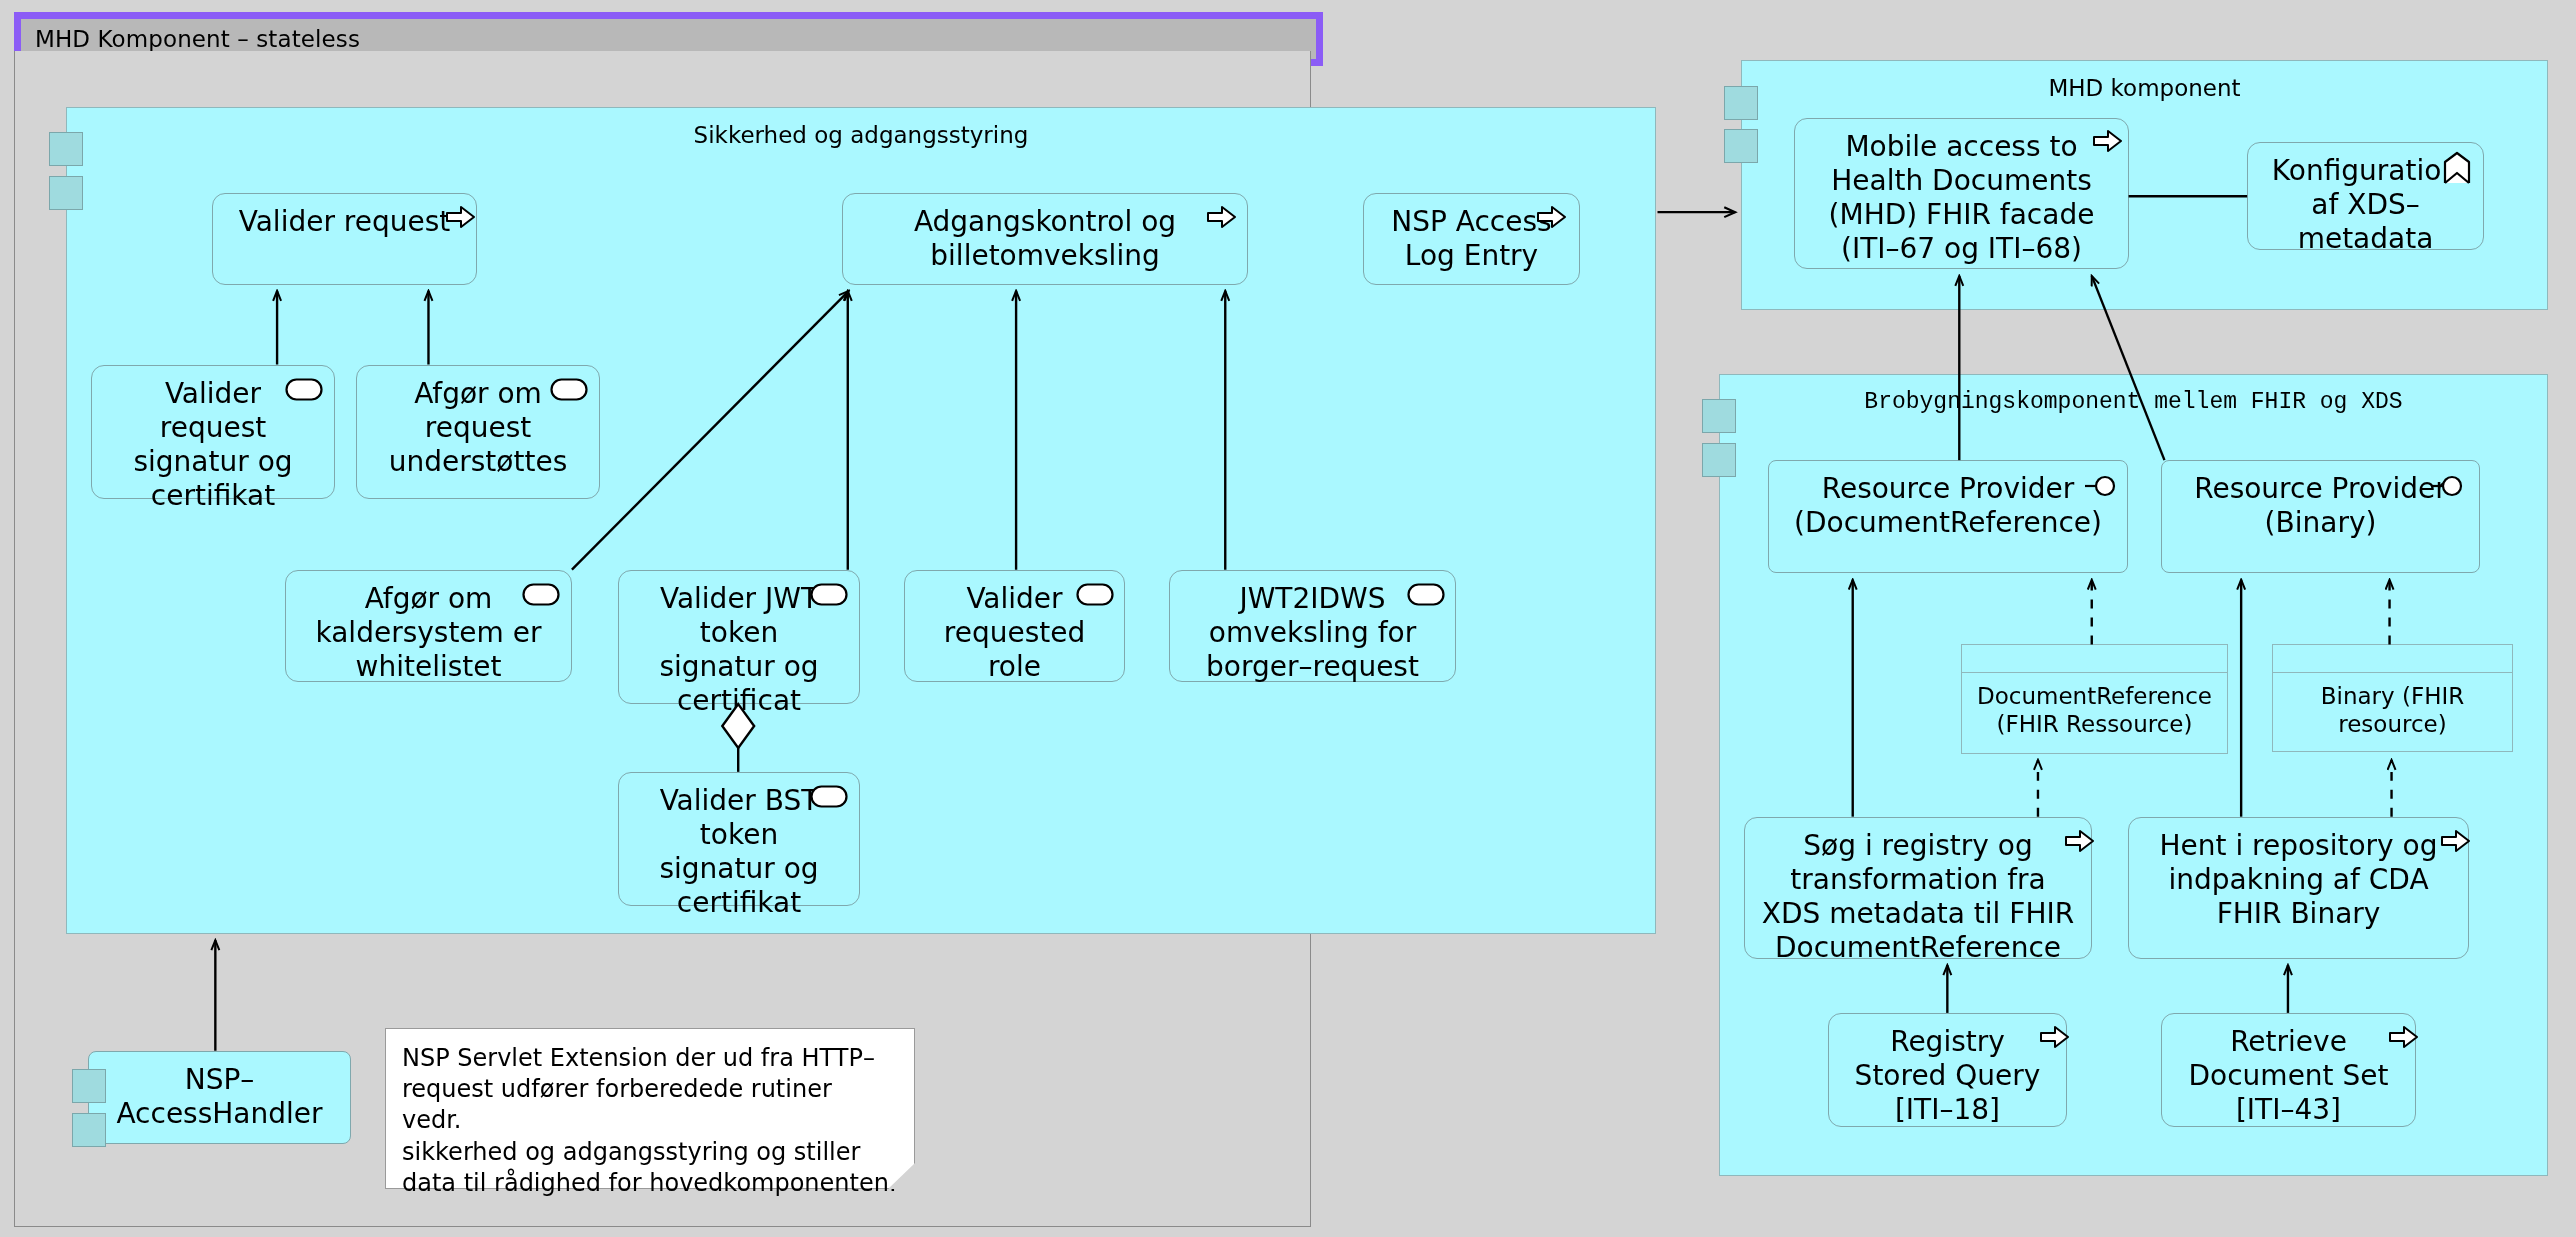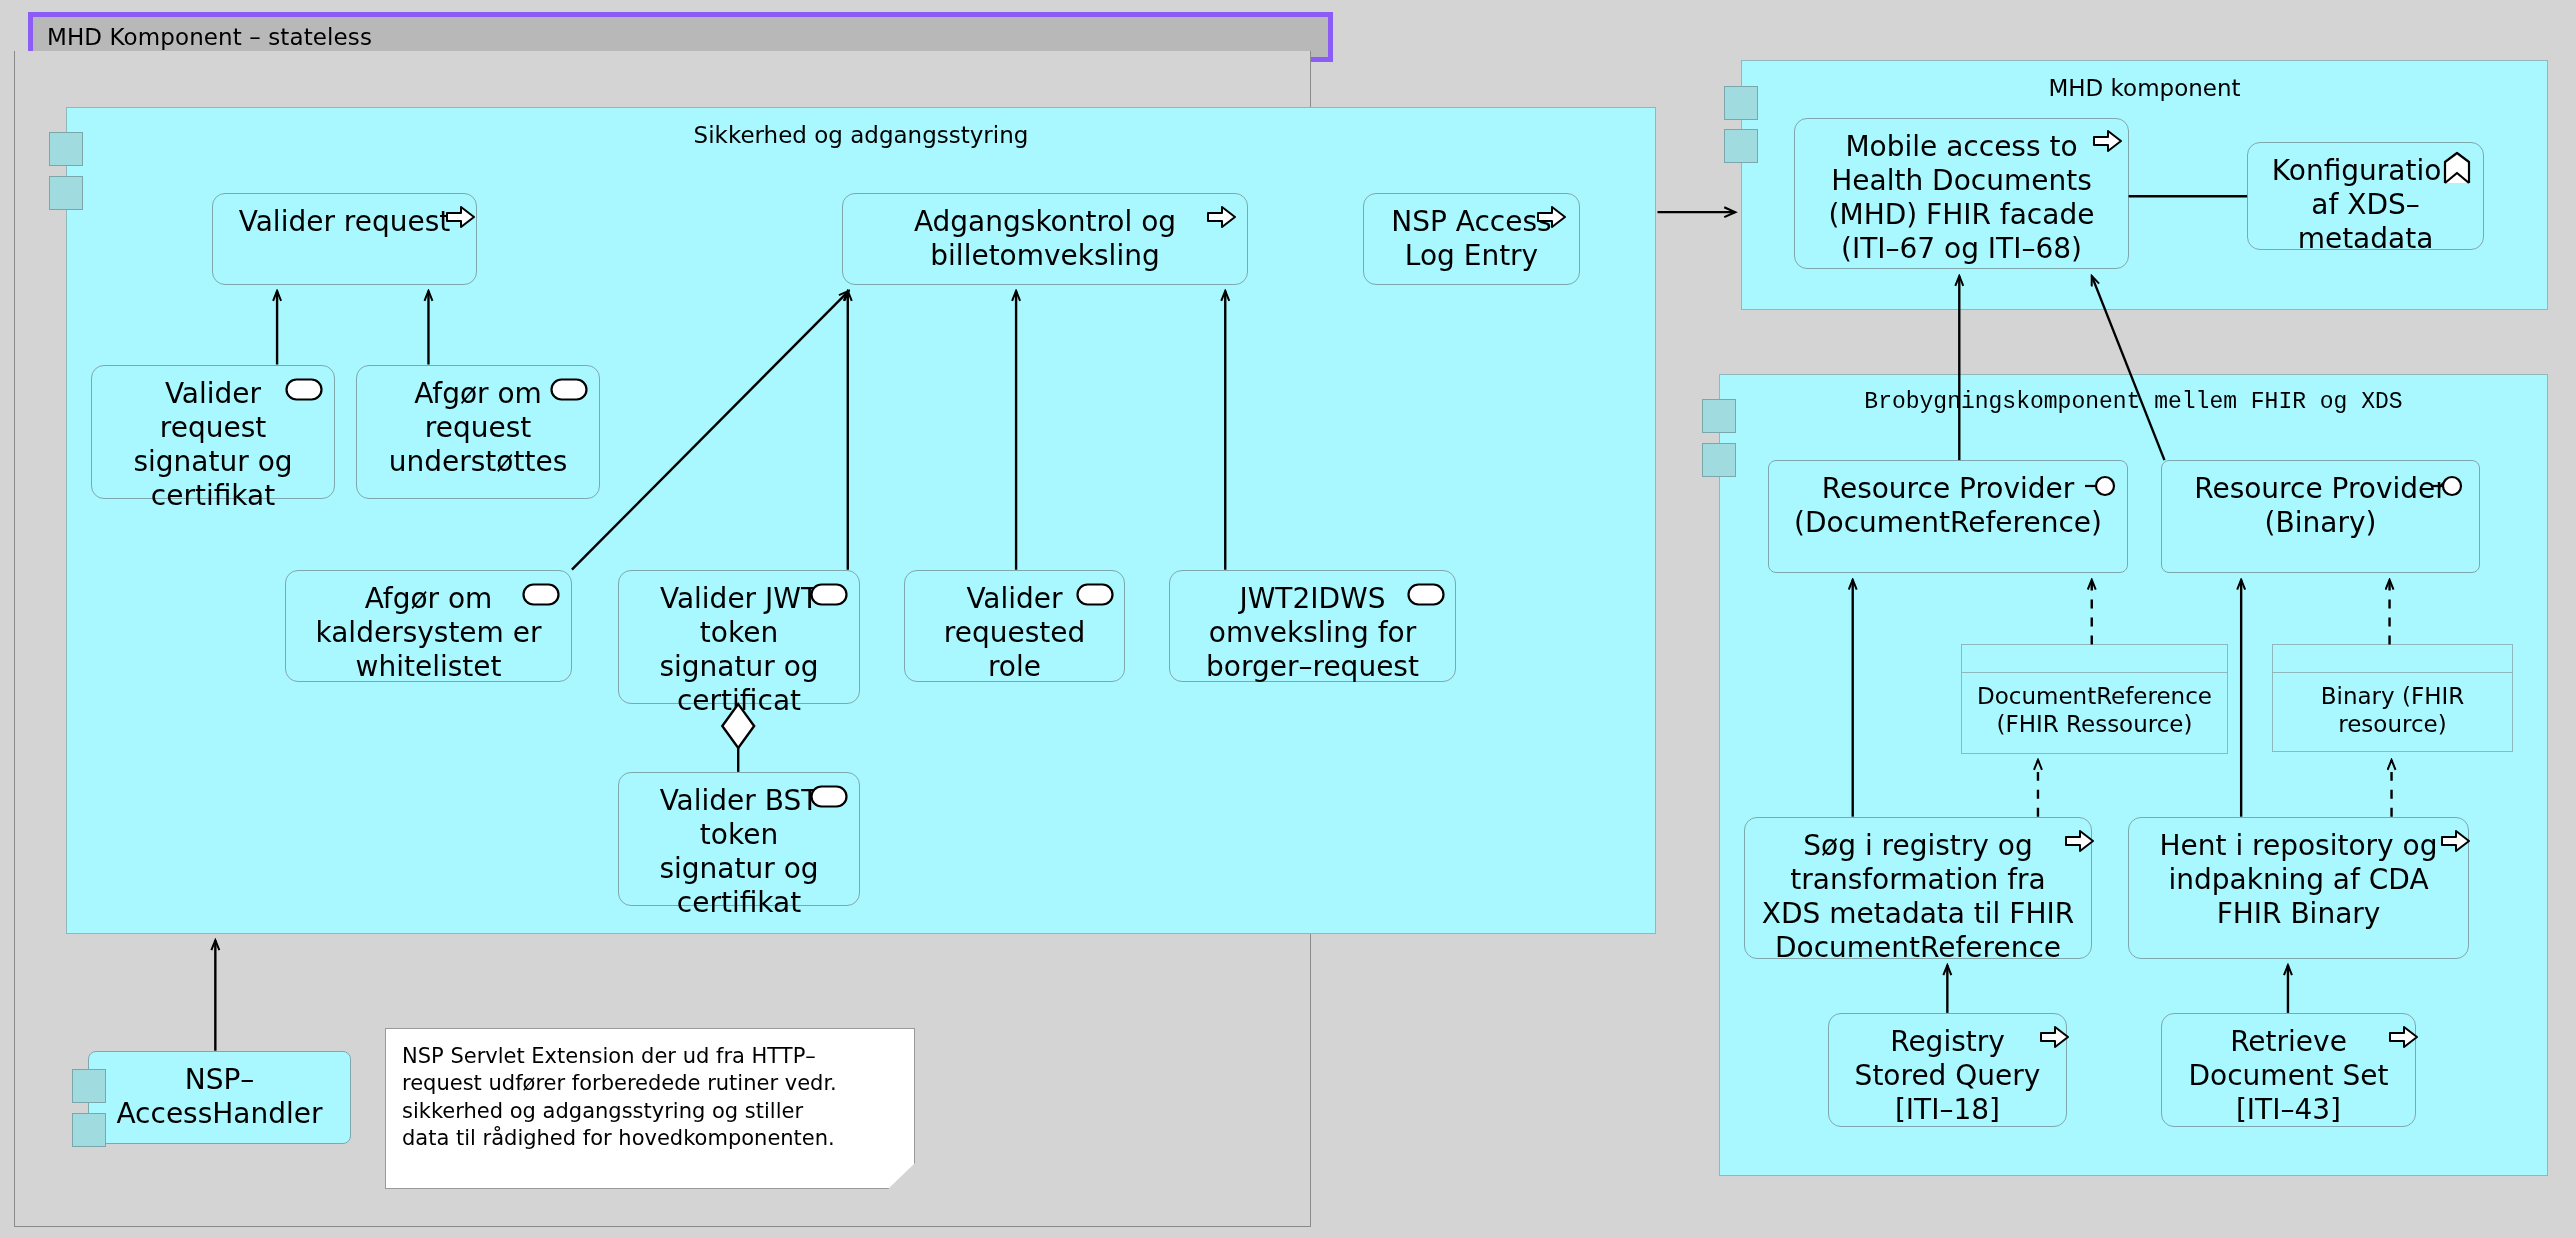--- a/index.html
+++ b/index.html
@@ -8,22 +8,22 @@
     background:#d4d4d4;
     font-family:"DejaVu Sans","Liberation Sans",sans-serif;
     overflow:hidden;
     position:relative;
   }
   .canvas{position:absolute;left:0;top:0;width:2576px;height:1237px;}
 
   
   .titlebar{
     position:absolute;left:14px;top:12px;width:1295px;height:40px;
-    background:#b8b8b8;border:5px solid #8b5cf6;
-    display:flex;align-items:center;margin-left:14px;
+    background:#b8b8b8;border:7px solid #8b5cf6;
+    display:flex;align-items:center;
   }
   .titlebar .ttl{font-size:23px;color:#000;padding-left:14px;letter-spacing:0.1px;}
 
   .winbody{
     position:absolute;left:14px;top:51px;width:1295px;height:1175px;
     background:#d4d4d4;border:1px solid #8a8a8a;border-top:none;
   }
 
   
   .group{
@@ -65,21 +65,21 @@
   
   .ico{position:absolute;pointer-events:none;}
   .ico svg{display:block;}
 
   
   .note{
     position:absolute;background:#ffffff;border:1px solid #9a9a9a;
     box-sizing:border-box;
   }
   .note .txt{
-    display:block;font-size:21px;line-height:1.30;color:#000;
+    display:block;font-size:24px;line-height:1.30;color:#000;
     padding:14px 16px 0 16px;white-space:pre-line;
   }
   .note .fold{
     position:absolute;right:-1px;bottom:-1px;width:26px;height:26px;
     background:#d4d4d4;
     clip-path:polygon(100% 0,100% 100%,0 100%);
     border-left:1px solid #9a9a9a;
   }
 
   

